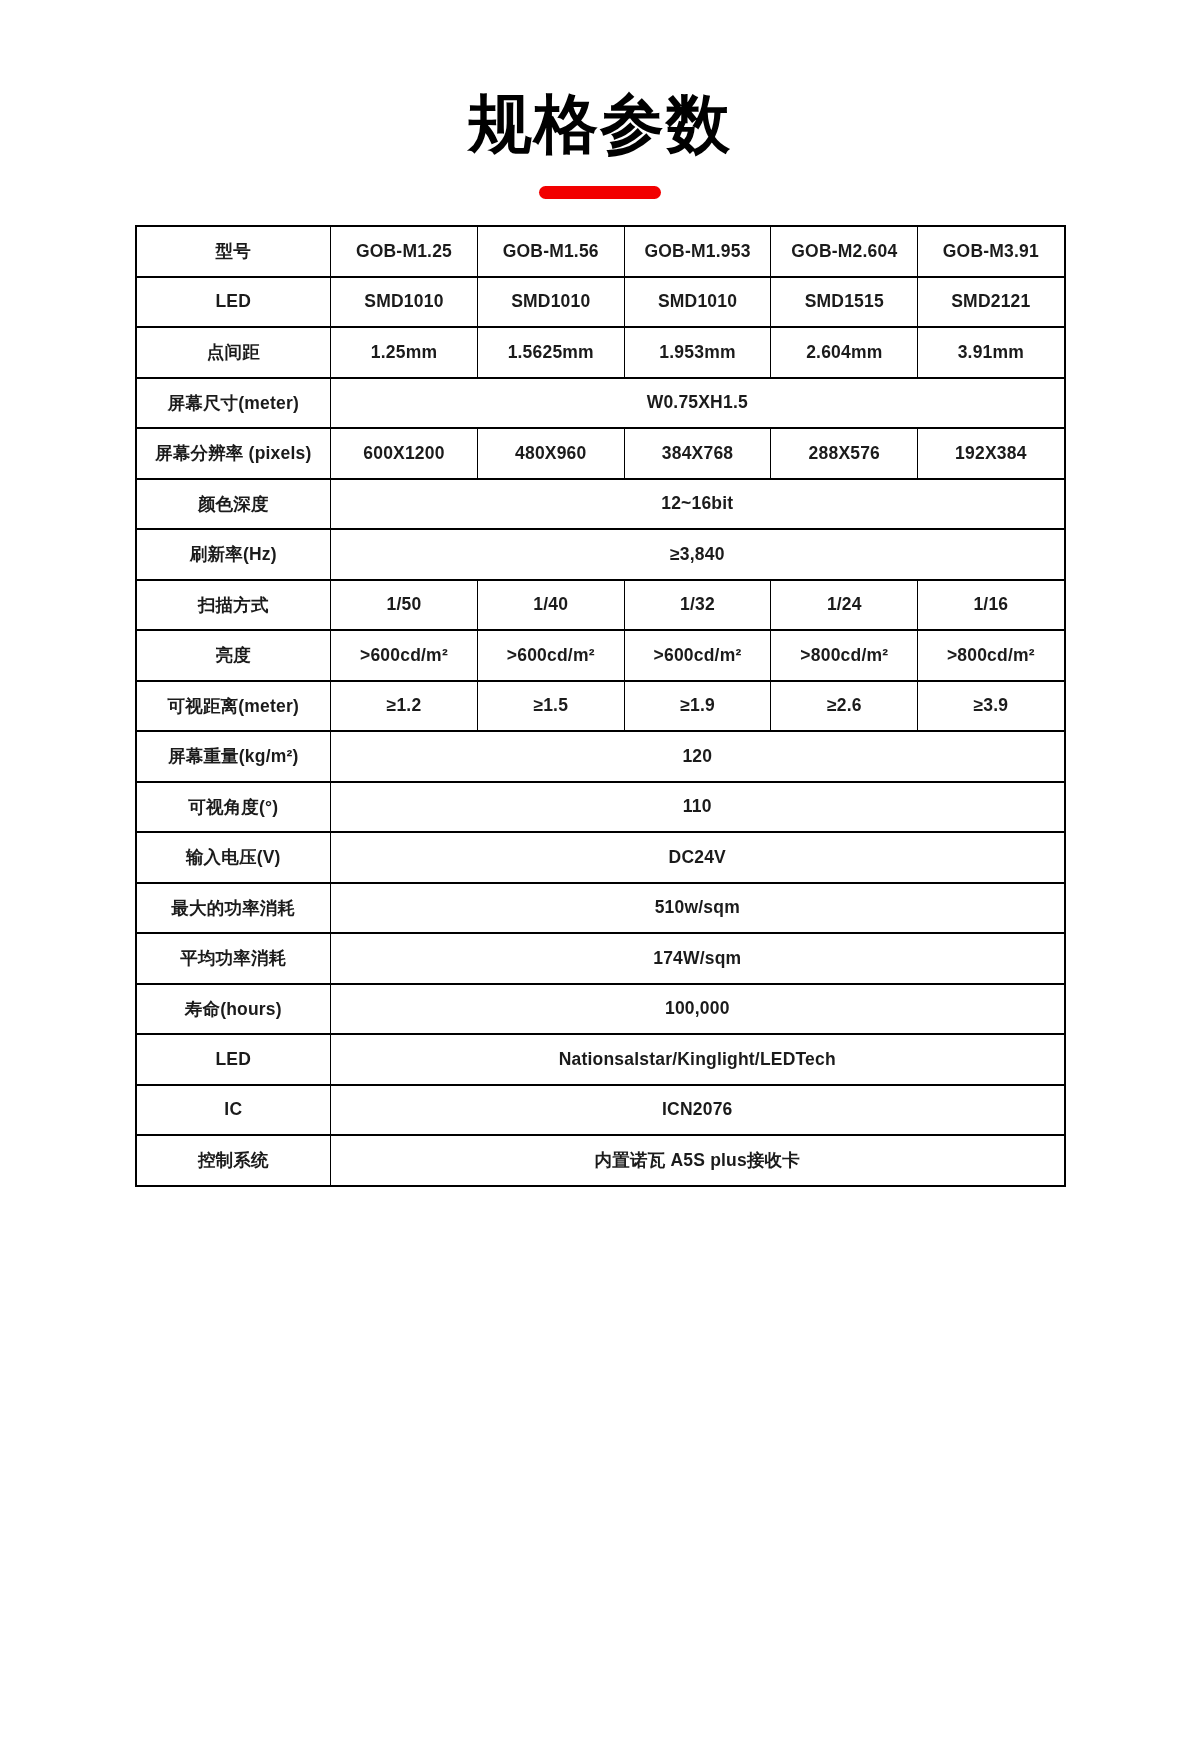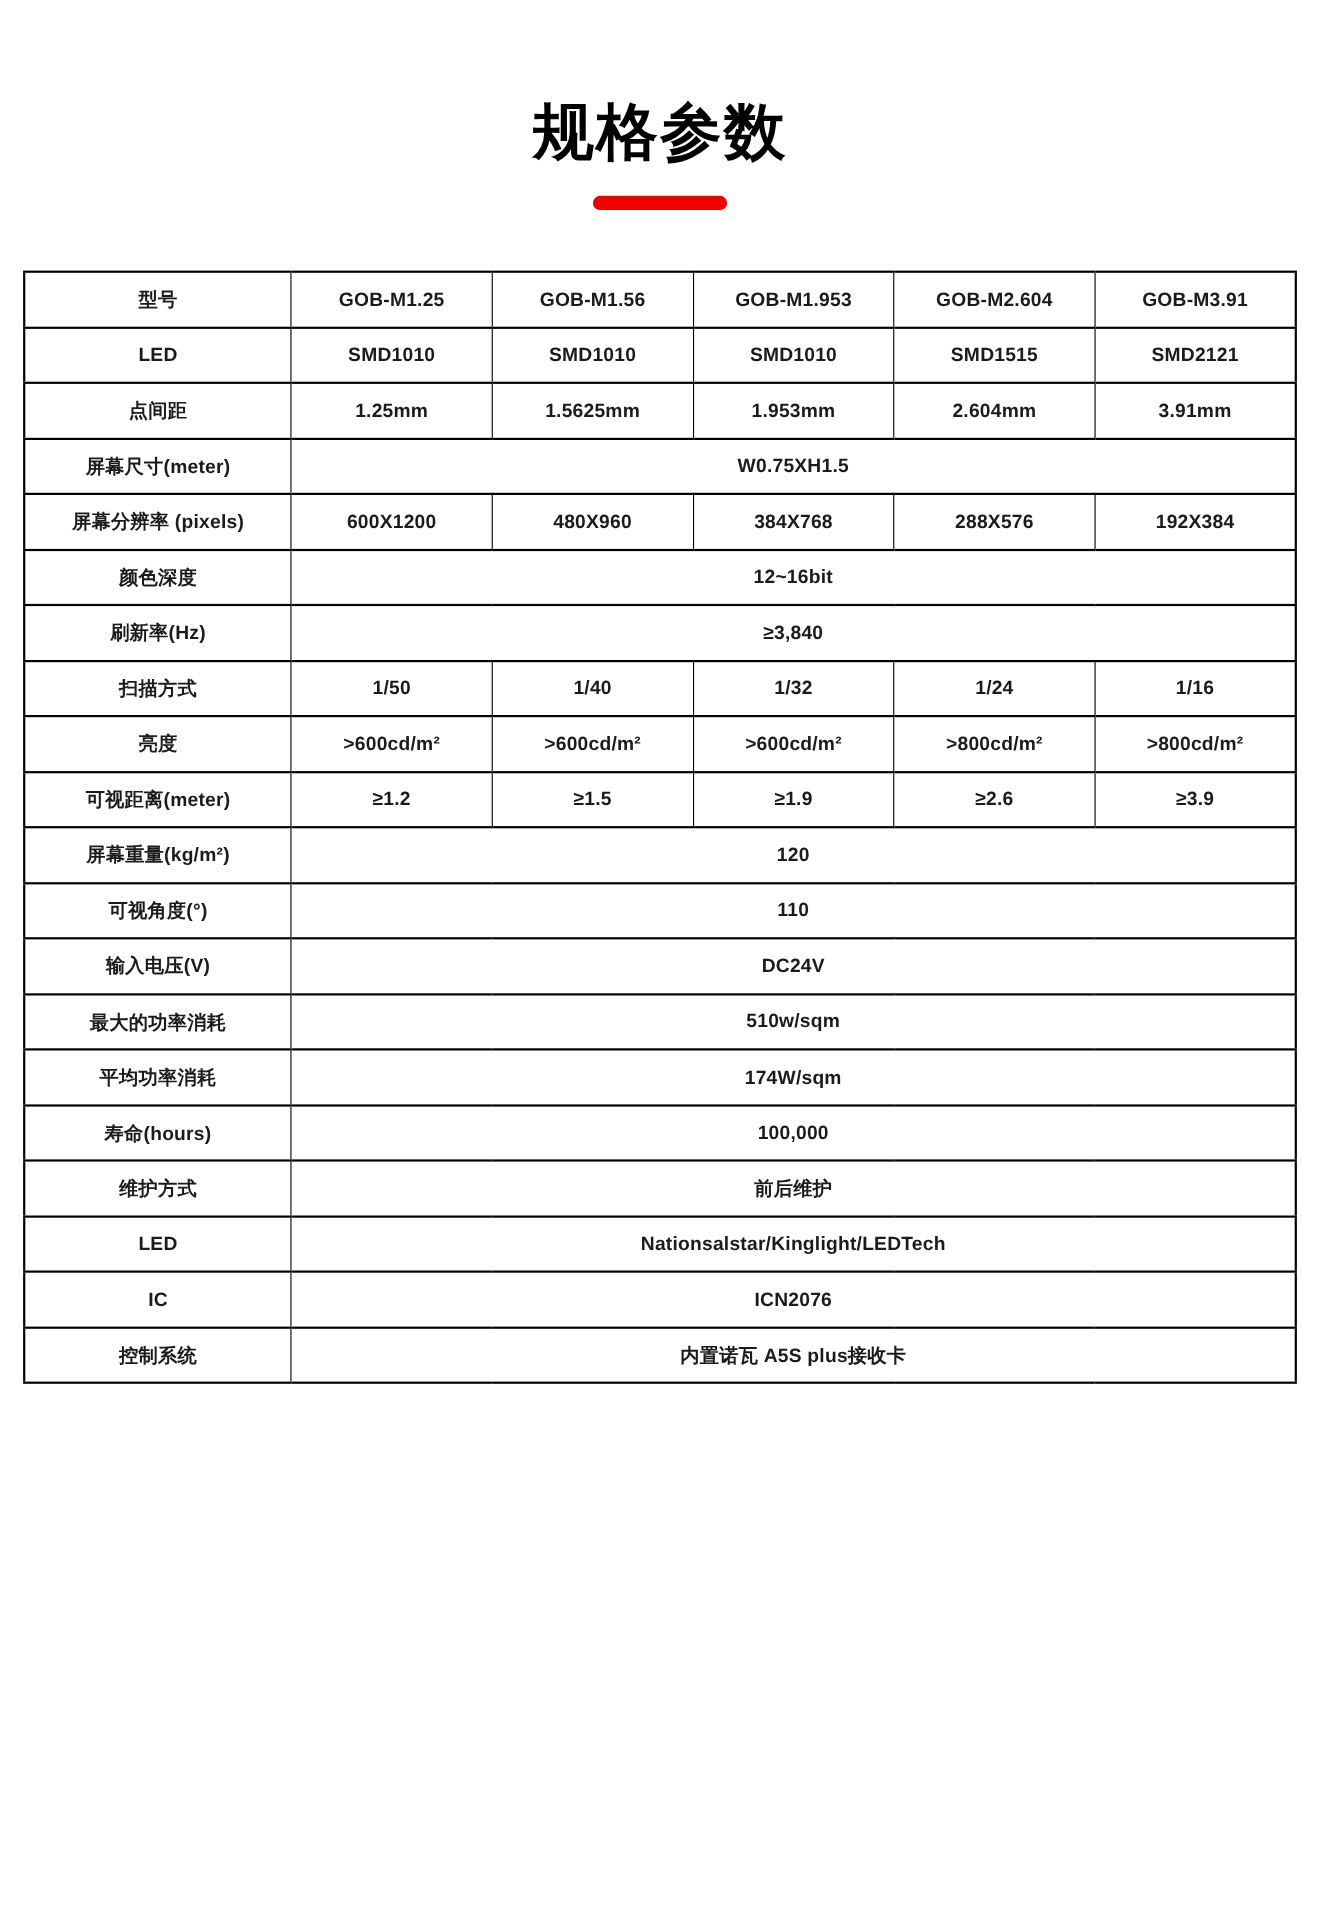--- a/index.html
+++ b/index.html
@@ -6,37 +6,37 @@
   html, body {
     width: 1200px;
     background: #ffffff;
     font-family: "Liberation Sans", "DejaVu Sans", sans-serif;
   }
   body { height: 1747px; position: relative; }
 
   .header { padding-top: 92px; text-align: center; }
 
   .page-title {
-    font-size: 56px;
+    font-size: 64px;
     font-weight: 900;
     color: #000000;
     letter-spacing: 2px;
     line-height: 1;
   }
 
   .title-underline {
     width: 122px;
     height: 13px;
     border-radius: 7px;
     margin: 30px auto 0 auto;
   }
 
   .spec-table {
-    width: 1158px;
-    margin: 55px auto 0 auto;
+    width: 931px;
+    margin: 26px auto 0 auto;
     border-collapse: collapse;
     table-layout: fixed;
     border: 2px solid #000000;
   }
   .spec-table td {
     border-top: 2px solid #000000;
     border-bottom: 2px solid #000000;
     border-left: 1px solid #000000;
     border-right: 1px solid #000000;
     height: 50.5px;
@@ -157,24 +157,20 @@
       </tr>
       <tr>
         <td class="label-cell">平均功率消耗</td>
         <td class="value-cell" colspan="5">174W/sqm</td>
       </tr>
       <tr>
         <td class="label-cell">寿命(hours)</td>
         <td class="value-cell" colspan="5">100,000</td>
       </tr>
       <tr>
-        <td class="label-cell">维护方式</td>
-        <td class="value-cell" colspan="5">前后维护</td>
-      </tr>
-      <tr>
         <td class="label-cell">LED</td>
         <td class="value-cell" colspan="5">Nationsalstar/Kinglight/LEDTech</td>
       </tr>
       <tr>
         <td class="label-cell">IC</td>
         <td class="value-cell" colspan="5">ICN2076</td>
       </tr>
       <tr>
         <td class="label-cell">控制系统</td>
         <td class="value-cell" colspan="5">内置诺瓦 A5S plus接收卡</td>

